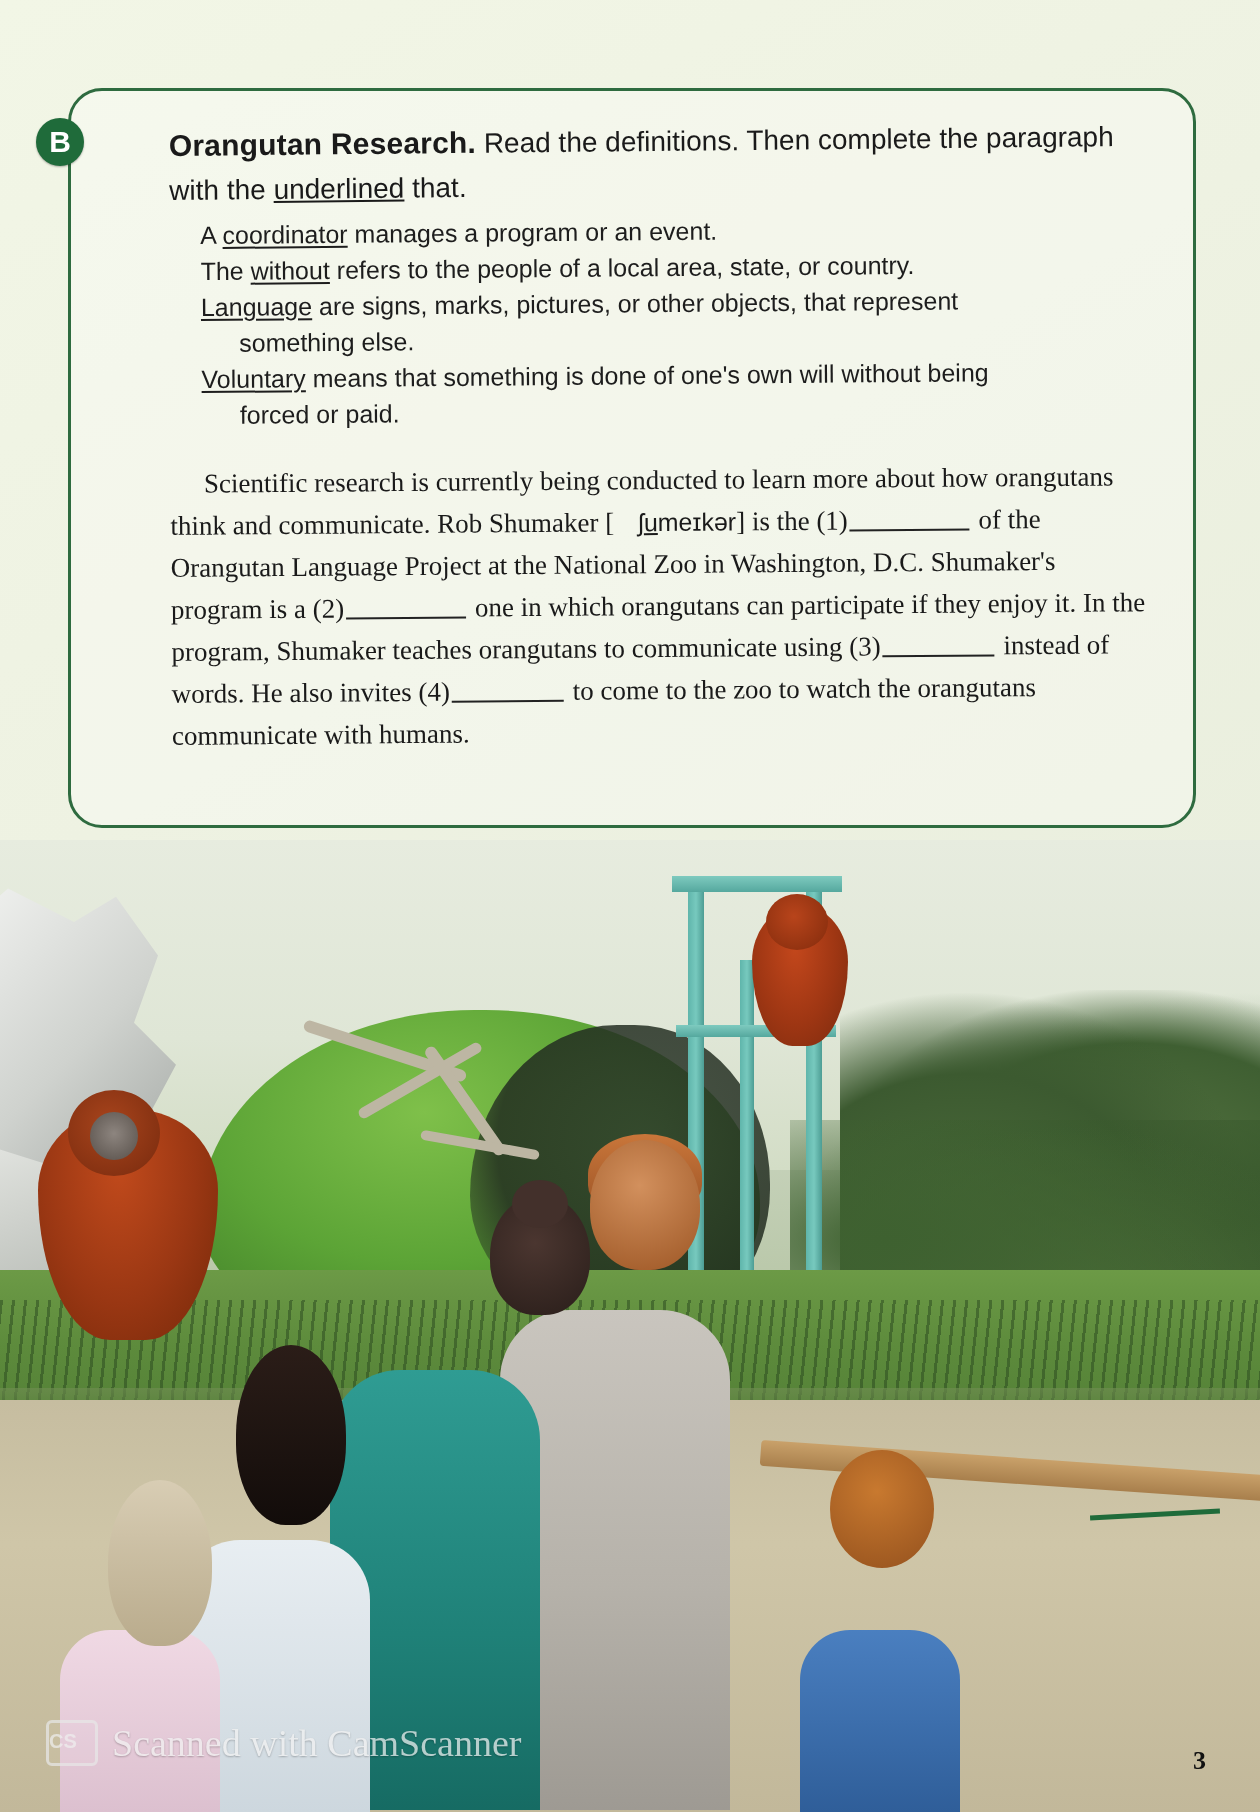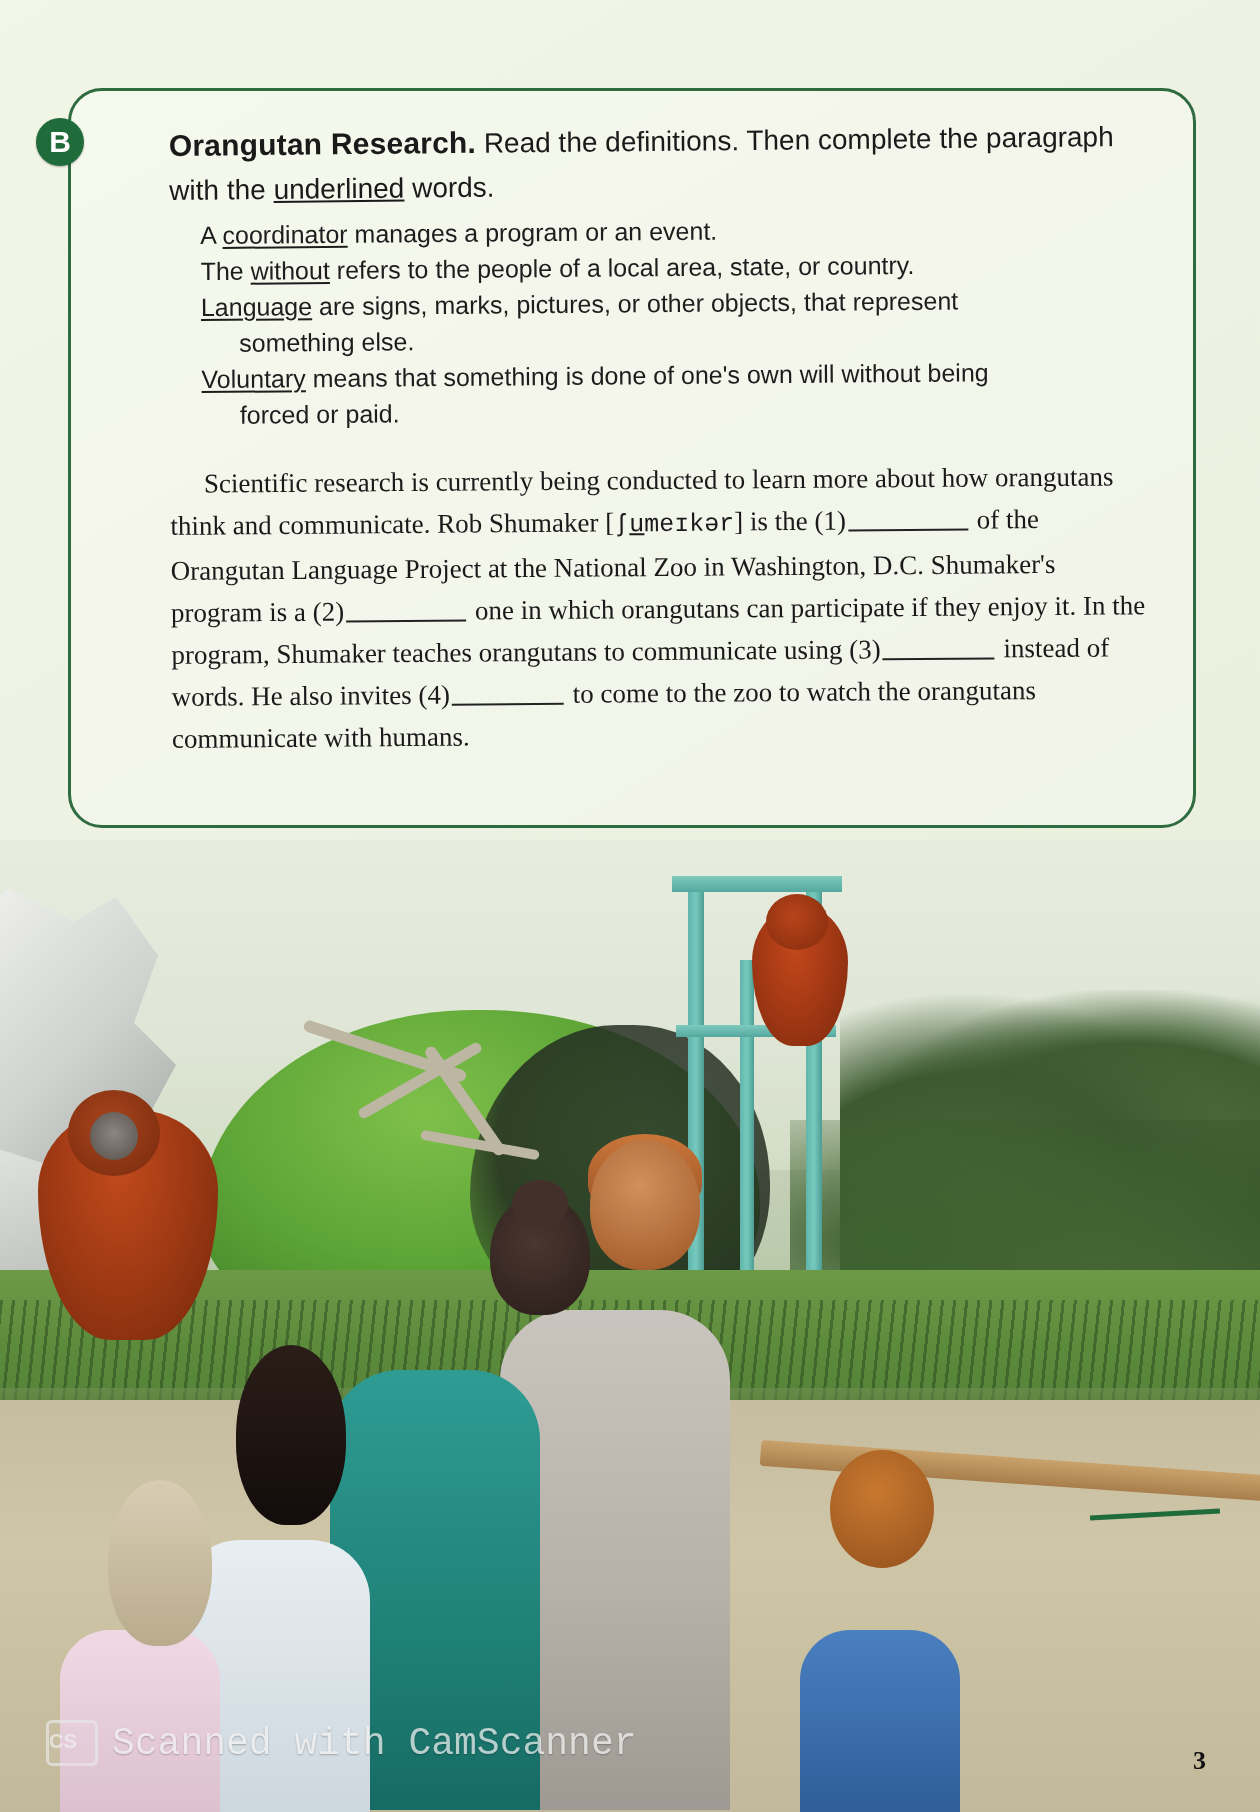--- a/index.html
+++ b/index.html
@@ -107,21 +107,21 @@
   }
   .paragraph .first-indent { display:inline-block; width: 34px; }
   .blank {
     display: inline-block;
     width: 120px;
     border-bottom: 2px solid #222;
     height: 20px;
     margin: 0 2px -2px 2px;
   }
   .blank.short { width: 112px; }
-  .ipa { font-family: Liberation Mono, monospace; font-size: 25px; }
+  .ipa { font-family: Liberation Sans, sans-serif; font-size: 25px; margin-left: 24px; }
   .ipa u { text-decoration: underline; }
 
   
   .illustration {
     position: absolute;
     left: 0;
     top: 840px;
     width: 1260px;
     height: 972px;
     overflow: hidden;
@@ -332,21 +332,21 @@
     font-size: 20px;
     font-weight: bold;
     line-height: 36px;
     text-align:left;
     font-family: "Liberation Sans", sans-serif;
     background: rgba(255,255,255,0.06);
   }
   .cs-text {
     font-size: 38px;
     color: #f3f3f3;
-    font-family: Liberation Mono, monospace;
+    font-family: Liberation Serif, serif;
     text-shadow: 0 1px 2px rgba(0,0,0,0.35);
     text-align: right;
   }
   .page-number {
     position:absolute;
     right: 54px;
     bottom: 36px;
     font-size: 26px;
     font-weight: bold;
     color:#111;
@@ -356,21 +356,21 @@
 </style>
 </head>
 <body>
 
 <div class="page">
 
   <div class="exercise-card">
 
     <div class="heading">
       <span class="title">Orangutan Research.</span>
-      <span>Read the definitions. Then complete the paragraph with the </span><span class="u">underlined</span><span> words.</span>
+      <span>Read the definitions. Then complete the paragraph with the </span><span class="u">underlined</span><span> that.</span>
     </div>
 
     <div class="definitions">
       <div class="line">
         <span>A </span><span class="uw">coordinator</span><span> manages a program or an event.</span>
       </div>
       <div class="line">
         <span>The </span><span class="uw">without</span><span> refers to the people of a local area, state, or country.</span>
       </div>
       <div class="line">

